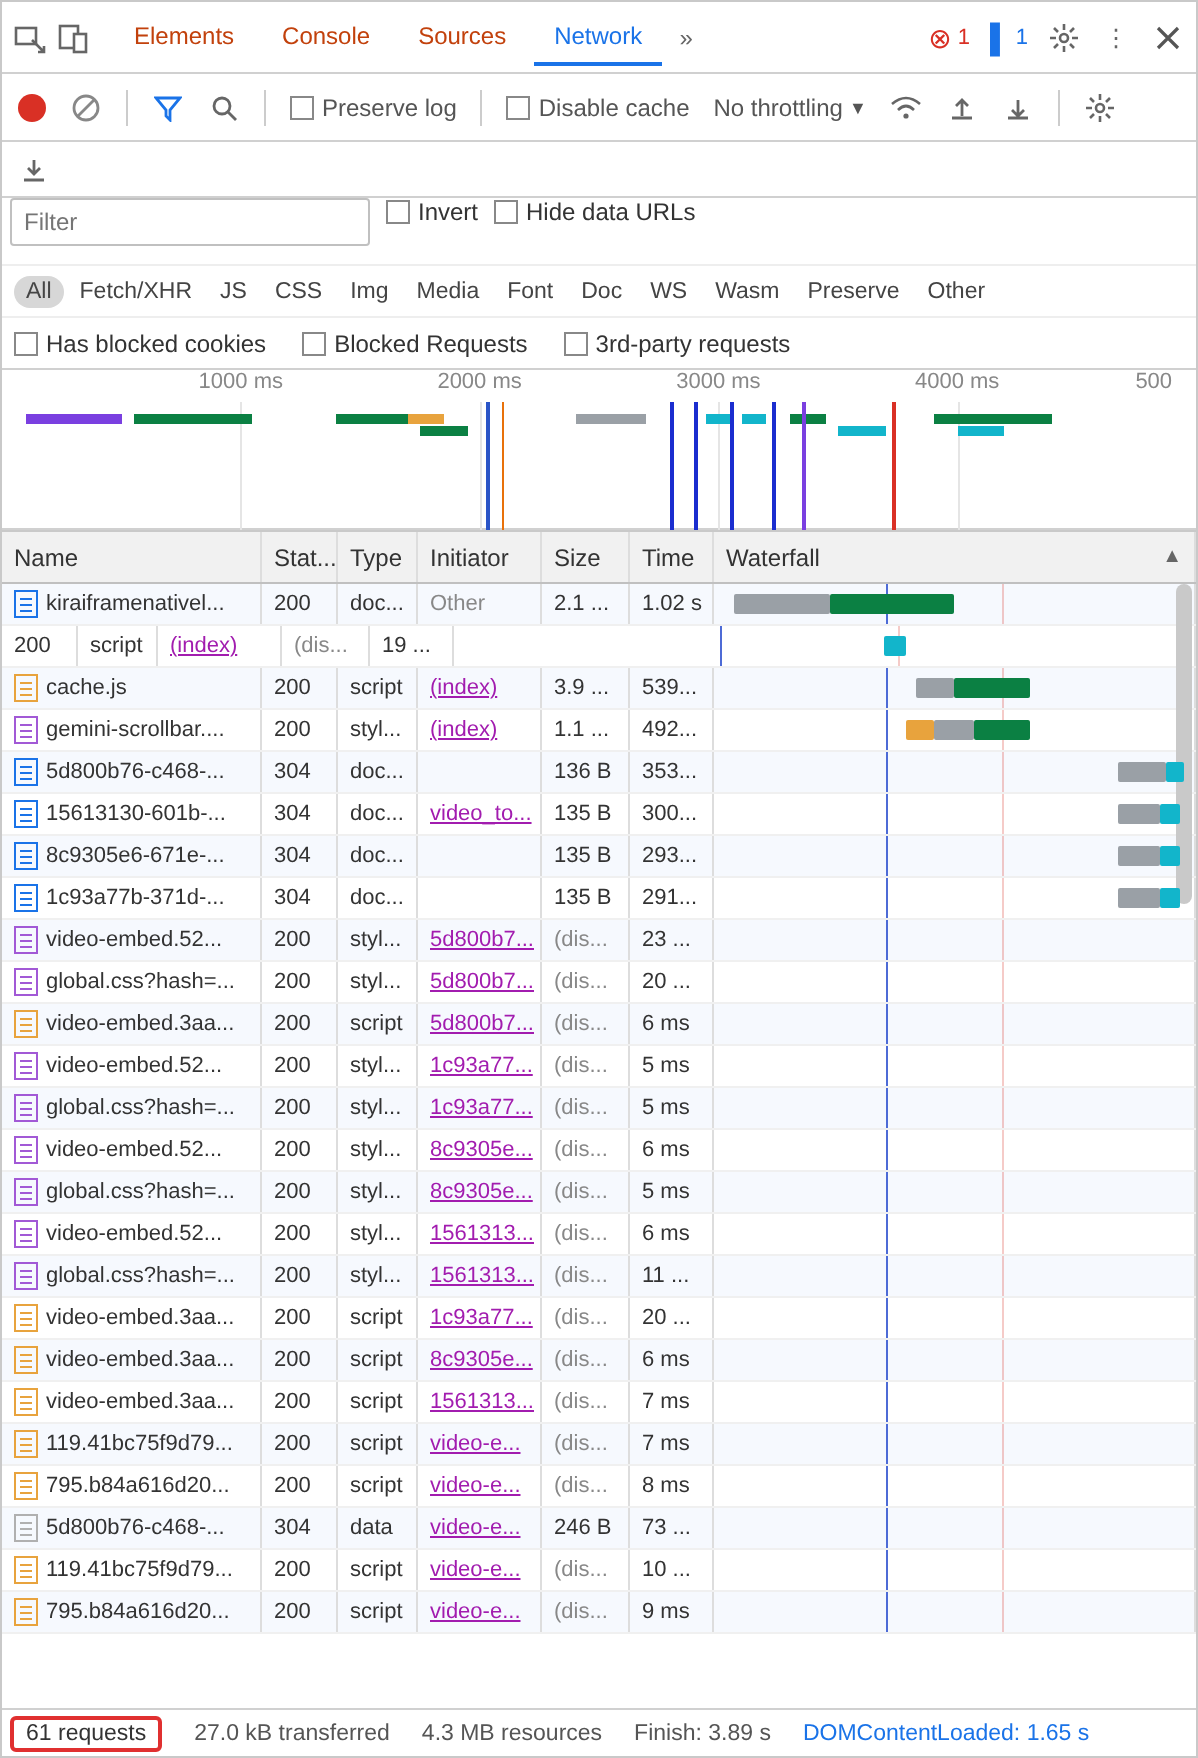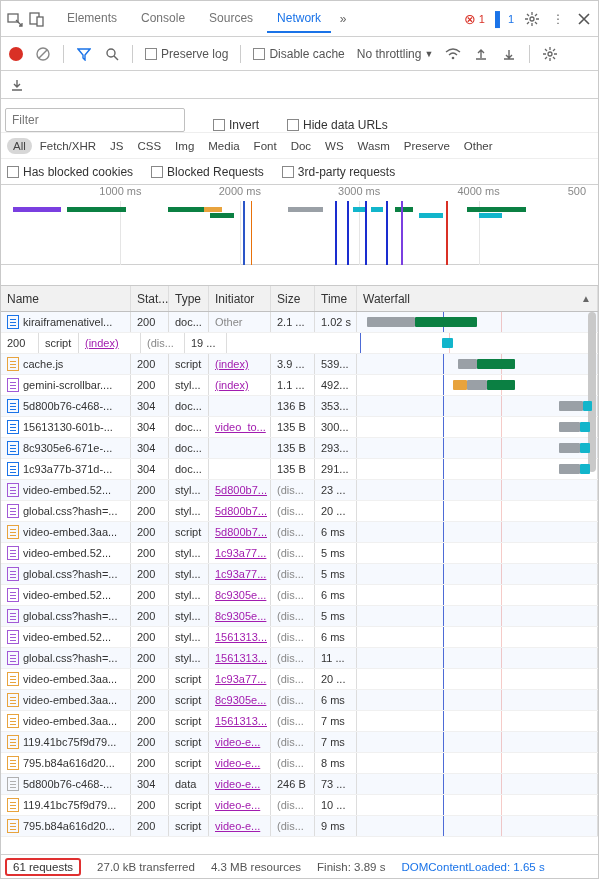--- a/index.html
+++ b/index.html
@@ -1,54 +1,54 @@
 <!DOCTYPE html>
 <html><head>
 <meta charset="utf-8">
 <style>
   html, body { margin:0; padding:0; font-family: 'Segoe UI', 'Helvetica Neue', Arial, sans-serif; font-size:12px; color:#333; background:#fff; }
   * { box-sizing:border-box; }
   .panel { width:599px; height:879px; border:1px solid #c9c9c9; background:#fff; position:relative; display:flex; flex-direction:column; overflow:hidden;}
   
   .menubar { display:flex; align-items:center; height:36px; border-bottom:1px solid #d0d0d0; padding:0 6px; gap:4px;}
-  .menubar .tab { padding:6px 10px; color:#737373; cursor:default; border-bottom:2px solid transparent;}
+  .menubar .tab { padding:6px 10px; color:#c2410c; cursor:default; border-bottom:2px solid transparent;}
   .menubar .tab.active { color:#1a73e8; border-bottom:2px solid #1a73e8;}
   .menubar .lefticons { display:flex; gap:6px; margin-right:8px;}
   .icon { width:16px; height:16px; display:inline-flex; align-items:center; justify-content:center; color:#666;}
   .menubar .righticons { margin-left:auto; display:flex; align-items:center; gap:10px;}
   .badge { display:flex; align-items:center; gap:3px; font-size:11px;}
   .badge.red { color:#d93025;}
   .badge.blue { color:#1a73e8;}
   .badge .dot { font-size:14px;}
   
   .toolbar { display:flex; align-items:center; height:34px; border-bottom:1px solid #d0d0d0; padding:0 8px; gap:12px; color:#555;}
   .record-dot { width:14px; height:14px; border-radius:50%; background:#d93025;}
   .toolbar .sep { width:1px; height:18px; background:#ccc;}
   .toolbar-cb { display:flex; align-items:center; gap:4px;}
   .cbx { width:12px; height:12px; border:1px solid #888; background:#fff;}
   .download-row { height:28px; border-bottom:1px solid #d0d0d0; display:flex; align-items:center; padding:0 8px;}
   
-  .filterrow { display:flex; align-items:flex-end; height:34px; border-bottom:1px solid #eee; padding:0 4px 0 0; gap:28px;}
+  .filterrow { display:flex; align-items:flex-start; height:34px; border-bottom:1px solid #eee; padding:0 4px 0 0; gap:8px;}
   .filter-input { width:180px; height:24px; border:1px solid #c0c0c0; border-radius:2px; padding:0 6px; color:#888; font-size:12px; margin-left:4px; background:#fff;}
   
   .typefilter { display:flex; align-items:center; height:26px; padding:2px 6px; gap:2px; border-bottom:1px solid #eee; font-size:11.5px; color:#444; flex-wrap:nowrap; overflow:hidden;}
   .typefilter .pill { padding:2px 6px; border-radius:8px; cursor:default;}
   .typefilter .pill.active { background:#d7d7d7;}
   
   .extracbs { display:flex; align-items:center; height:26px; padding:0 6px; gap:18px; border-bottom:1px solid #d0d0d0;}
   
   .timeline-wrap { height:80px; border-bottom:1px solid #d0d0d0; position:relative;}
   .tl-labels { position:relative; height:16px; color:#888; font-size:11px;}
   .tl-labels span { position:absolute; transform:translateX(-50%);}
   .tl-body { position:relative; height:64px;}
   .tl-body .vgrid { position:absolute; top:0; bottom:0; width:1px; background:#e5e5e5;}
   .tl-band { position:absolute; height:5px;}
   .tl-vline { position:absolute; top:0; bottom:0; width:2px;}
   
-  .grid { display:flex; flex-direction:column; border-top:1px solid #c9c9c9;margin-top:20px;}
+  .grid { display:flex; flex-direction:column; border-top:1px solid #c9c9c9;}
   .grid-header { display:flex; height:26px; background:#f1f1f1; border-bottom:1px solid #c0c0c0; color:#333; font-size:12px;}
   .grid-header .hcell, .row .cell { border-right:1px solid #ddd; padding:0 6px; display:flex; align-items:center; overflow:hidden; white-space:nowrap;}
   .grid-header .hcell.last { flex:1; justify-content:space-between;}
   .wf-sort { font-size:10px; color:#666;}
   .grid-body { flex:1; overflow:hidden; position:relative;}
   .row { display:flex; height:21px; font-size:11px; color:#333; border-bottom:1px solid #f0f0f0;}
   .row:nth-child(even){ background:#f6f9fe;}
   .c-name { width:130px; display:flex; align-items:center; gap:4px; overflow:hidden;}
   .c-stat { width:38px;}
   .c-type { width:40px;}

